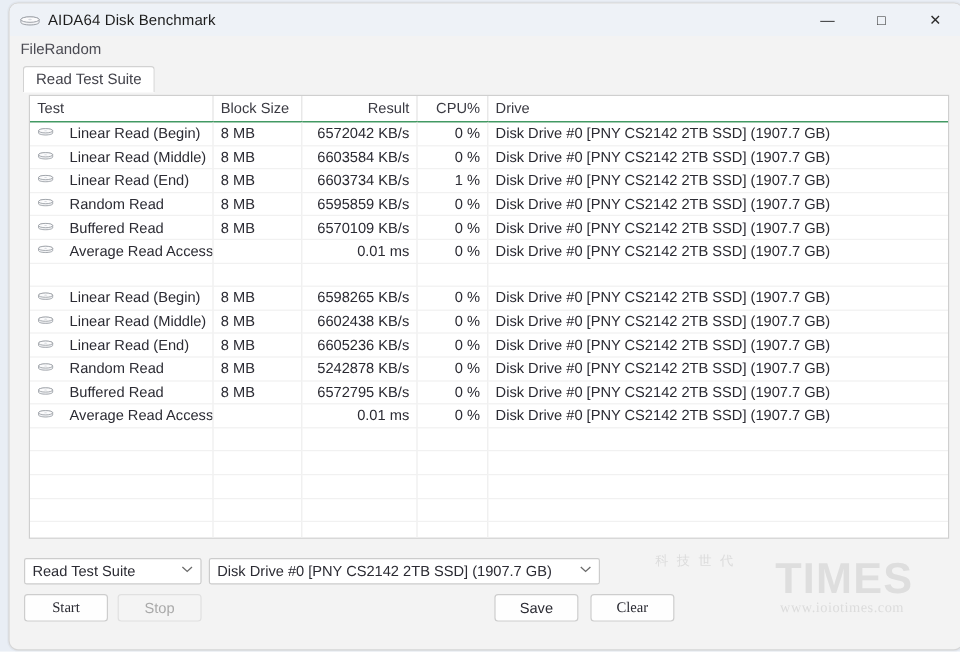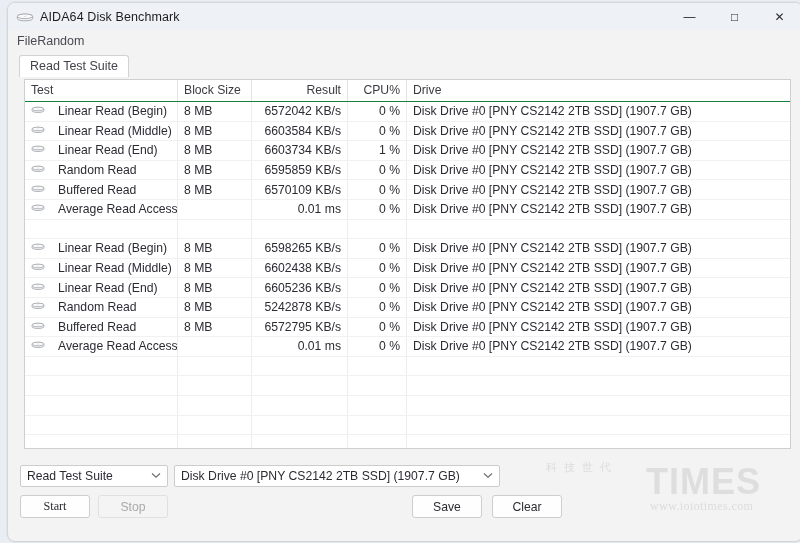--- a/index.html
+++ b/index.html
@@ -111,21 +111,21 @@
   .btn{
     position:absolute;height:23px;box-sizing:border-box;
     background:#fefefe;border:1px solid #cdcdcd;border-radius:3px;
     font-size:12.2px;color:#2b2b33;
     display:flex;align-items:center;justify-content:center;
   }
   .btn.disabled{color:#a9a9a9;background:#f4f4f4;border-color:#e0e0e0;}
   #btn-start{left:12px;top:40px;width:70px;font-family:Liberation Serif, serif;}
   #btn-stop{left:90px;top:40px;width:70px;}
   #btn-save{left:404px;top:40px;width:70px;}
-  #btn-clear{left:484px;top:40px;width:70px;}
+  #btn-clear{left:484px;top:40px;width:70px;font-family:Liberation Serif, serif;}
   
   .watermark{
     position:absolute;right:8px;top:455px;width:268px;height:58px;
     pointer-events:none;user-select:none;
   }
   .wm-cjk{
     position:absolute;left:20px;top:2px;
     font-size:11px;letter-spacing:7px;color:#dcdcdc;
     font-family:"DejaVu Sans",sans-serif;
   }

